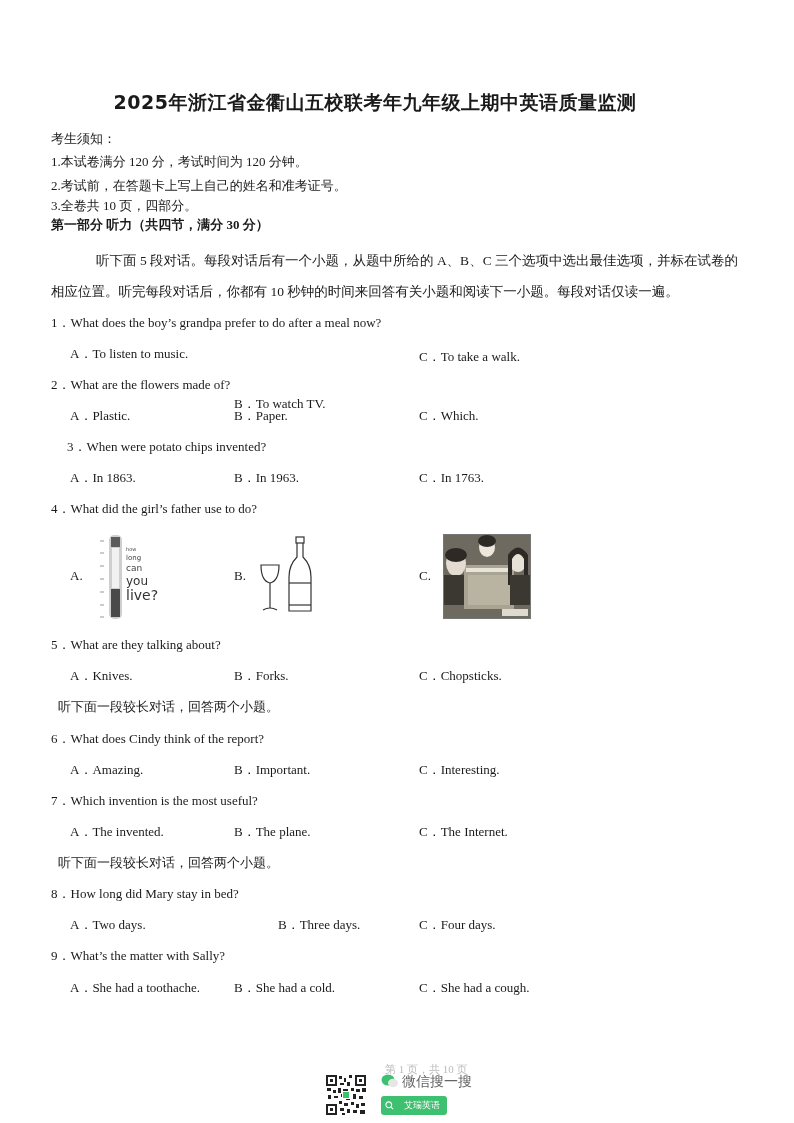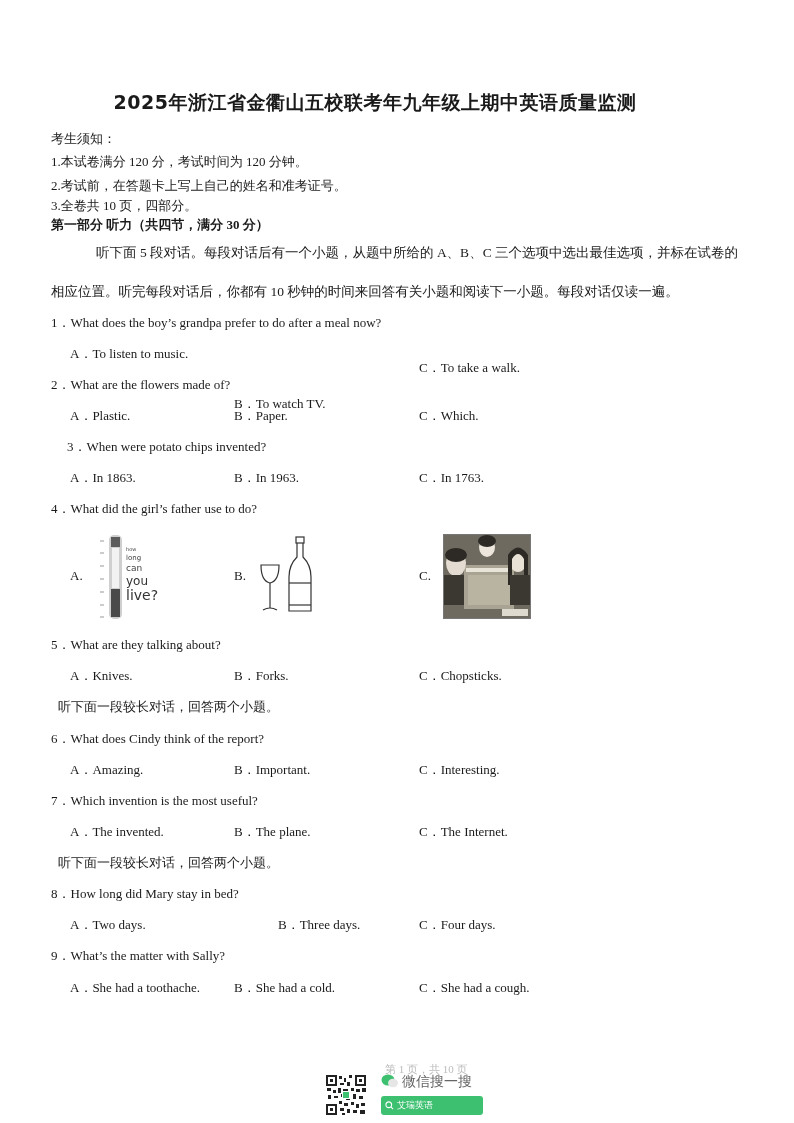--- a/index.html
+++ b/index.html
@@ -10,46 +10,46 @@
            font-family: "DejaVu Sans", sans-serif; letter-spacing: 0.5px; }
   .note { font-size: 13px; left: 51px; }
   .sec { font-size: 13px; left: 51px; font-weight: bold; }
   .para { font-size: 13.5px; left: 51px; }
   .q { font-size: 13px; left: 51px; }
   .opt { font-size: 13px; }
   .sub { font-size: 13px; left: 58px; }
   .img-box { position: absolute; }
   .footer-page { font-size: 11px; color: #bbb; }
   .wx-title { font-family: "DejaVu Sans", sans-serif; font-size: 14px; color: #666; }
-  .wx-btn { position: absolute; left: 381px; top: 1096px; width: 102px; height: 19px; background: #3ec071;
+  .wx-btn { position: absolute; left: 381px; top: 1096px; width: 66px; height: 19px; background: #3ec071;
             border-radius: 3px; color: #fff; font-size: 9px; font-family: "DejaVu Sans", sans-serif;
-            display: flex; align-items: center; padding-left: 4px; box-sizing: border-box; gap: 3px; }
+            display: flex; align-items: center; padding-left: 4px; box-sizing: border-box; gap: 10px; }
 </style>
 </head>
 <body>
 
 <div>
 
   <div class="abs title">2025年浙江省金衢山五校联考年九年级上期中英语质量监测</div>
 
   <div class="abs note" style="top:130px;">考生须知：</div>
   <div class="abs note" style="top:153px;">1.本试卷满分 120 分，考试时间为 120 分钟。</div>
   <div class="abs note" style="top:177px;">2.考试前，在答题卡上写上自己的姓名和准考证号。</div>
   <div class="abs note" style="top:197px;">3.全卷共 10 页，四部分。</div>
   <div class="abs sec" style="top:216px;">第一部分  听力（共四节，满分 30 分）</div>
 
-  <div class="abs para" style="top:244px;padding-left:45px;">听下面 5 段对话。每段对话后有一个小题，从题中所给的 A、B、C 三个选项中选出最佳选项，并标在试卷的</div>
+  <div class="abs para" style="top:252px;padding-left:45px;">听下面 5 段对话。每段对话后有一个小题，从题中所给的 A、B、C 三个选项中选出最佳选项，并标在试卷的</div>
   <div class="abs para" style="top:283px;">相应位置。听完每段对话后，你都有 10 秒钟的时间来回答有关小题和阅读下一小题。每段对话仅读一遍。</div>
 
   <div class="abs q" style="top:314px;">
     <span>1．</span><span>What does the boy’s grandpa prefer to do after a meal now?</span>
   </div>
   <div class="abs opt" style="left:70px; top:345px;">A．To listen to music.</div>
   <div class="abs opt" style="left:234px; top:363px;margin-top:32px;">B．To watch TV.</div>
-  <div class="abs opt" style="left:419px; top:359px;">C．To take a walk.</div>
+  <div class="abs opt" style="left:419px; top:348px;">C．To take a walk.</div>
 
   <div class="abs q" style="top:376px;">
     <span>2．</span><span>What are the flowers made of?</span>
   </div>
   <div class="abs opt" style="left:70px; top:407px;">A．Plastic.</div>
   <div class="abs opt" style="left:234px; top:407px;">B．Paper.</div>
   <div class="abs opt" style="left:419px; top:407px;">C．Which.</div>
 
   <div class="abs q" style="top:438px;margin-left:16px;">
     <span>3．</span><span>When were potato chips invented?</span>

